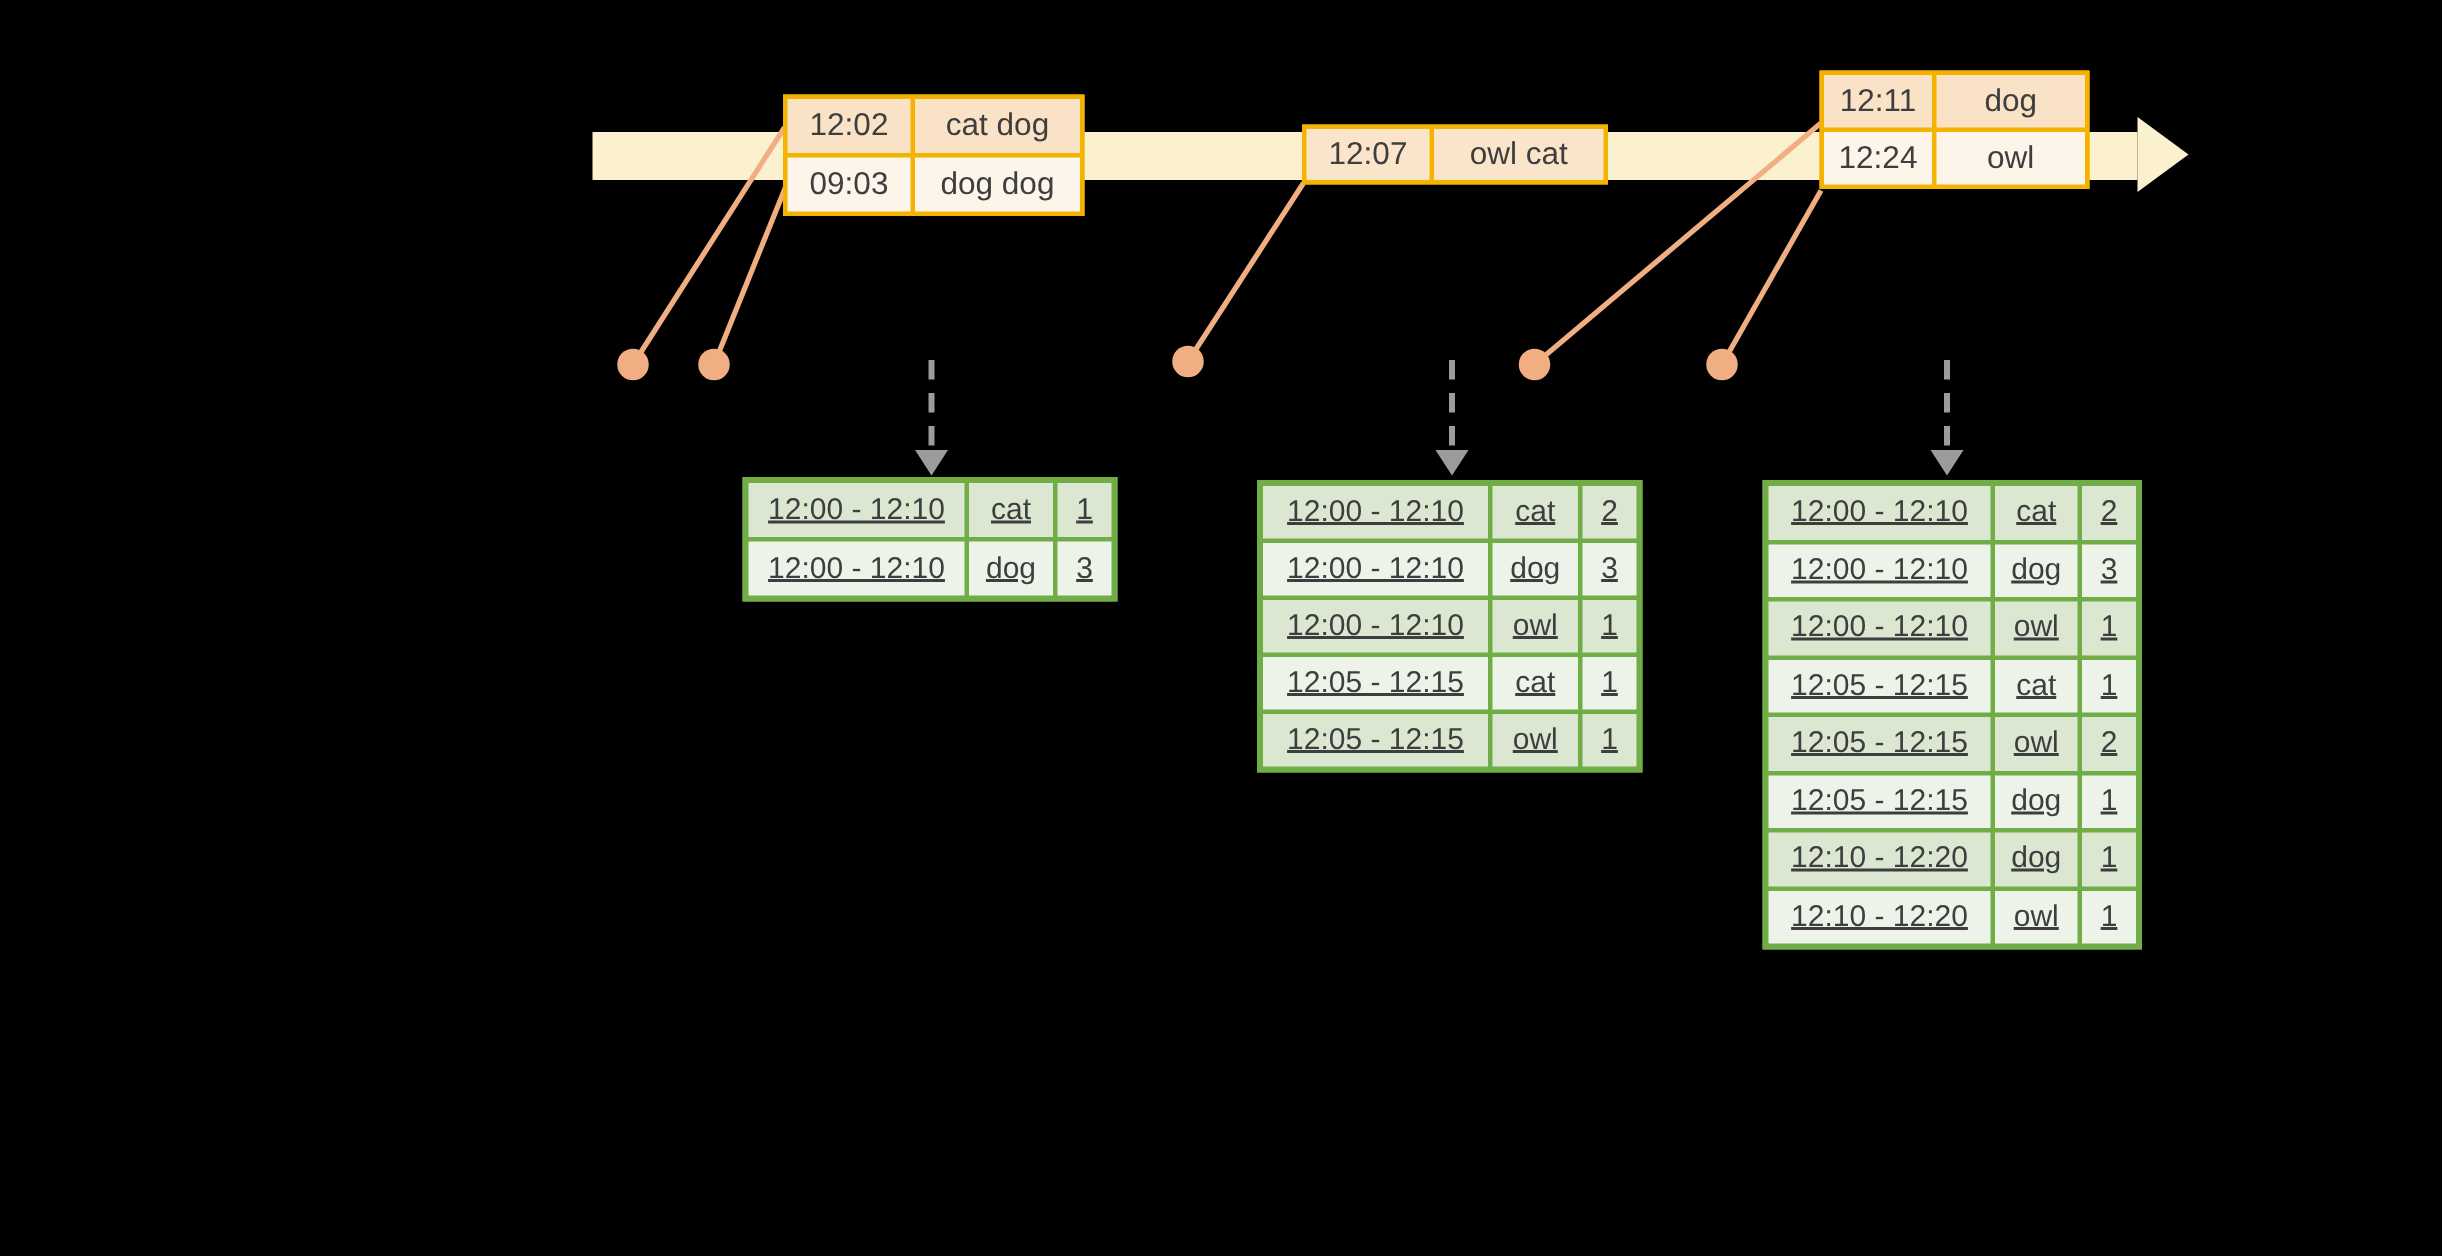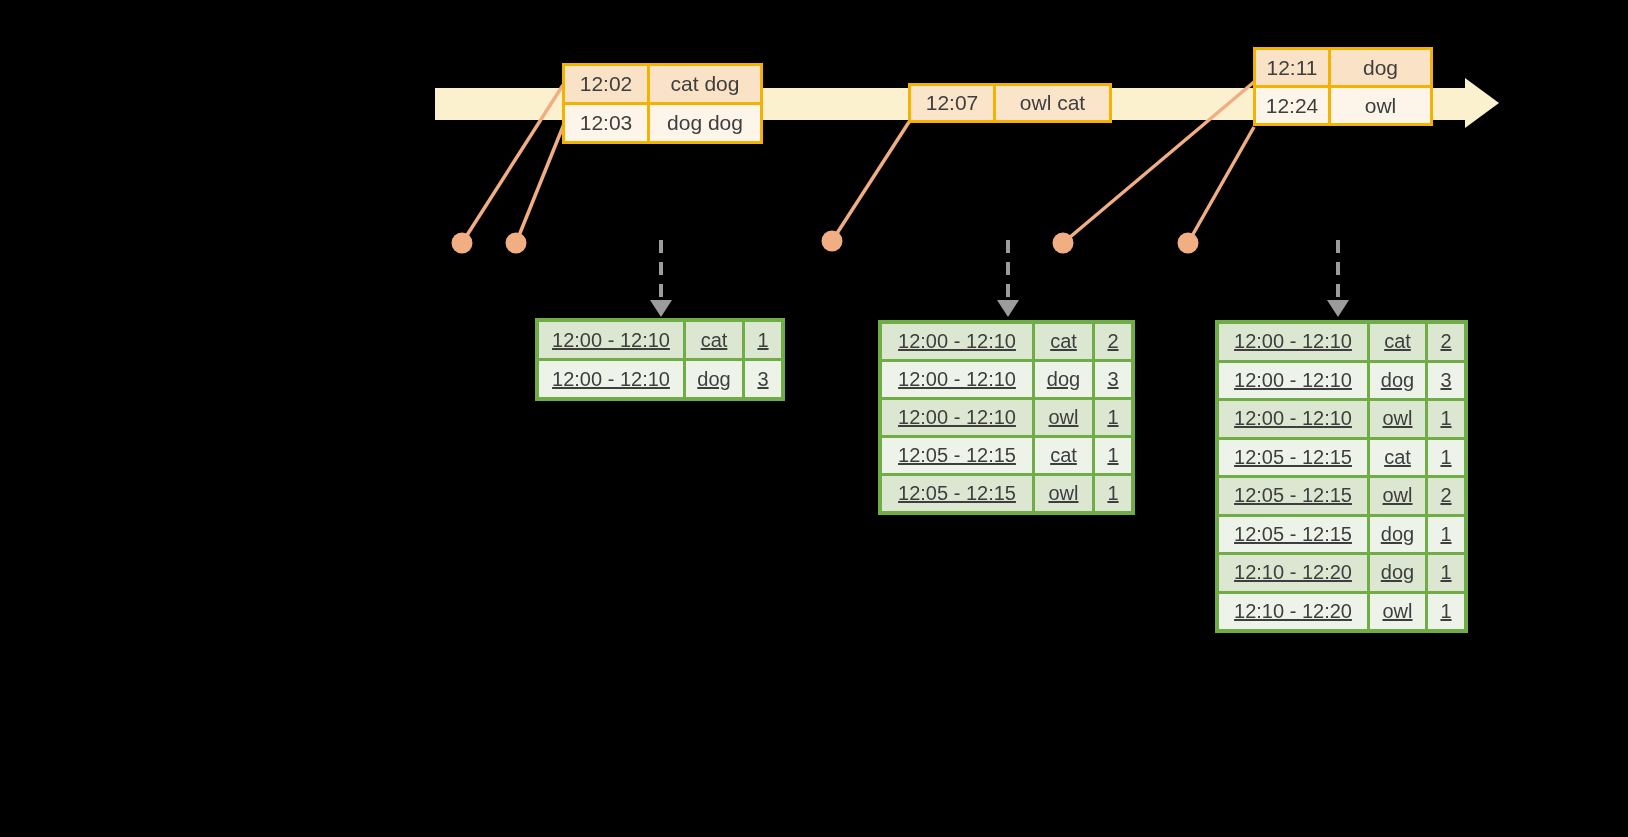--- a/index.html
+++ b/index.html
@@ -14,21 +14,20 @@
     --result-border:#70AD47;
     --result-row-a:#DBE7D1;
     --result-row-b:#EEF3EA;
     --text:#3E3E3E;
   }
   html,body{margin:0;padding:0;background:var(--background);}
   #canvas{
     position:relative;width:1532px;height:837px;background:var(--background);
     font-family:"Liberation Sans","DejaVu Sans",sans-serif;color:var(--text);
     overflow:hidden;
-    margin-left:40px;
   }
   .band{
     position:absolute;left:395px;top:88px;width:1030px;height:32px;
     background:var(--axis-fill);
   }
   .overlay{position:absolute;left:0;top:0;pointer-events:none;}
   .tbl{
     position:absolute;display:grid;gap:3px;box-sizing:border-box;
   }
   .evt{
@@ -83,21 +82,21 @@
     </g>
     <g>
       <line x1="1298" y1="240" x2="1298" y2="300" stroke="var(--trigger-arrow)" stroke-width="4" stroke-dasharray="13 9"></line>
       <polygon points="1287,300 1309,300 1298,317" fill="var(--trigger-arrow)"></polygon>
     </g>
   </svg>
 
   <div class="tbl evt" style="left:522px;top:63px;width:201px;grid-template-columns:82px 110px;grid-auto-rows:36px;">
       <div class="cell base">12:02</div>
       <div class="cell base">cat dog</div>
-      <div class="cell alt">12:03</div>
+      <div class="cell alt">09:03</div>
       <div class="cell alt">dog dog</div>
     </div>
 
   <div class="tbl evt" style="left:868px;top:83px;width:204px;grid-template-columns:82px 113px;grid-auto-rows:34px;">
       <div class="cell base single">12:07</div>
       <div class="cell base single">owl cat</div>
     </div>
 
   <div class="tbl evt" style="left:1213px;top:47px;width:180px;grid-template-columns:72px 99px;grid-auto-rows:35px;">
       <div class="cell base">12:11</div>

